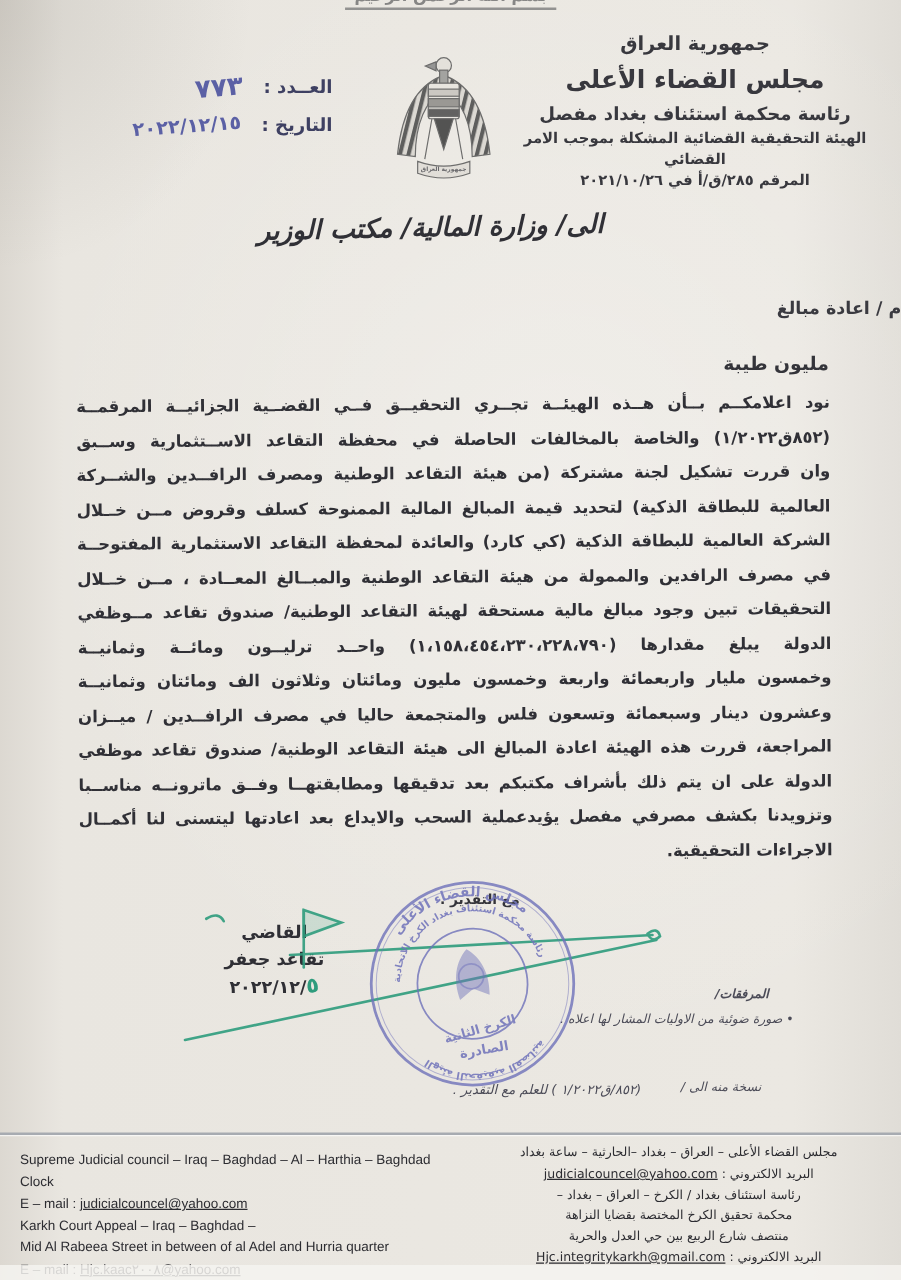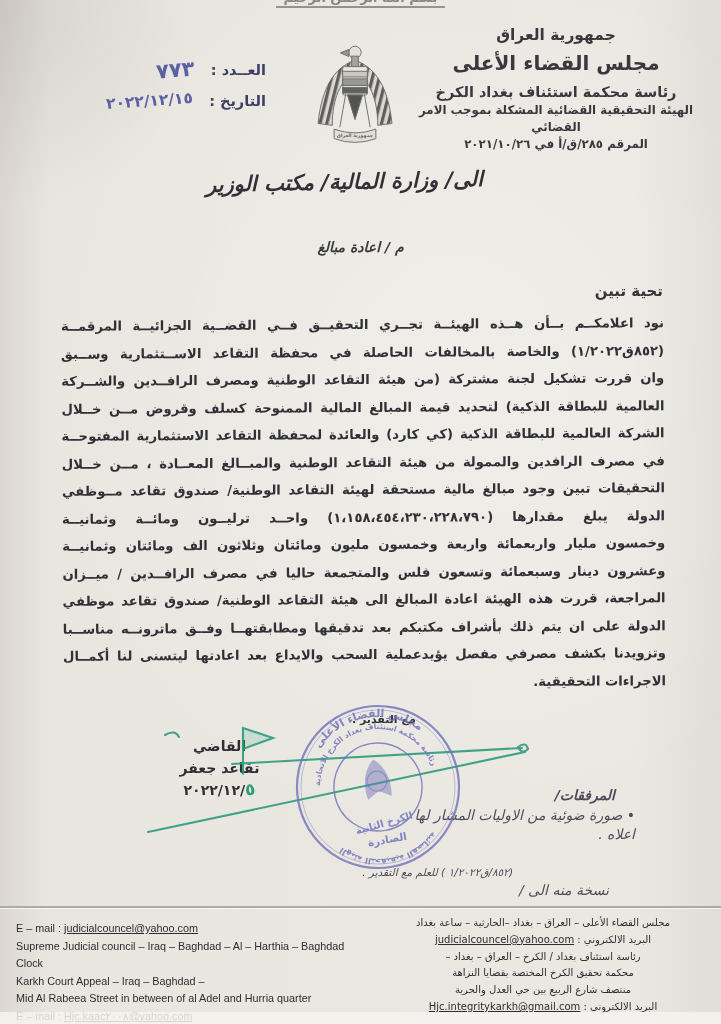--- a/index.html
+++ b/index.html
@@ -29,40 +29,40 @@
   .org-country{font-size:15.5px;font-weight:bold;margin-bottom:7px;}
   .org-council{font-size:20px;font-weight:bold;margin-bottom:9px;}
   .org-court{font-size:14.5px;font-weight:bold;margin-bottom:2px;}
   .org-commission{font-size:11.8px;font-weight:bold;line-height:17px;}
   .org-order{font-size:11.8px;font-weight:bold;line-height:17px;}
   .emblem{top:40px;left:298px;width:114px;height:110px;filter:blur(.3px);opacity:.88;}
 
   
   .to-line{top:170px;left:0;right:0;text-align:center;font-size:21px;font-weight:bold;font-style:italic;
     color:#303036;transform:translateX(-16px) rotate(-1.2deg);}
-  .subject{top:239px;left:0;right:0;text-align:center;font-size:14px;font-weight:bold;color:#3a3a40;font-style:italic;}
+  .subject{top:239px;left:0;right:0;text-align:right;font-size:14px;font-weight:bold;color:#3a3a40;}
   .greeting{top:282px;right:58px;font-size:15px;font-weight:bold;}
   .body-par{top:311px;left:62px;right:56px;direction:rtl;transform:rotate(-.35deg);color:#303036;}
   .body-par .bl{height:27.5px;line-height:27.5px;font-size:13.2px;font-weight:bold;
     text-align:justify;text-align-last:justify;white-space:nowrap;overflow:visible;}
   .body-par .bl.last{text-align:right;text-align-last:right;}
   .closing{top:713px;left:352px;width:120px;text-align:left;font-size:11px;font-weight:bold;z-index:2;}
 
   
   .sig-block{top:736px;left:112px;width:215px;text-align:center;direction:rtl;z-index:1;}
   .sig-block div{font-size:14px;font-weight:bold;line-height:21.5px;color:#2f2f35;}
   .sig-role{font-size:13.2px;}
   .sig-date{direction:ltr;unicode-bidi:embed;}
   .sig-day{color:#2e9c7d;font-size:17px;font-weight:bold;display:inline-block;transform:rotate(-8deg);}
   .green-sig{top:695px;left:70px;width:480px;height:175px;z-index:3;pointer-events:none;}
   .stamp{top:701px;left:292px;width:172px;height:172px;z-index:4;filter:blur(.45px);opacity:.85;}
 
   
   .attach{top:786px;right:22px;width:305px;direction:rtl;font-style:italic;color:#4c4c58;
-    font-size:14px;line-height:19.5px;}
+    font-size:10px;line-height:19.5px;}
   .att-h{padding-right:84px;font-weight:bold;}
   .att-i1{padding-right:64px;}
   .att-h2{padding-right:90px;margin-top:36px;}
   .attach-long{top:848px;left:62px;right:22px;direction:rtl;font-style:italic;color:#4c4c58;
     font-size:10.5px;text-align:justify;text-align-last:justify;white-space:nowrap;z-index:1;}
   .attach-last{top:866px;right:208px;direction:rtl;font-style:italic;color:#4c4c58;font-size:10.5px;margin-left:19px;}
 
   
   .divider{top:906px;left:0;right:0;height:2px;background:#a7abb1;box-shadow:0 1px 0 rgba(255,255,255,.65);}
   .foot-en{top:920px;left:16px;width:352px;font-family:"Liberation Sans",sans-serif;
@@ -110,28 +110,28 @@
       <path d="M52 58 L68 58 L60 84 Z" fill="#3f3f3f"></path>
       <path d="M50 58 L44 92 M70 58 L76 92" fill="none"></path>
       <path d="M38 94 Q60 102 82 94 L82 104 Q60 112 38 104 Z" fill="#e0ddd7"></path>
     </g>
     <text x="60" y="102" text-anchor="middle" font-size="5" fill="#55555a" font-weight="bold">جمهورية العراق</text>
   </svg>
 
   <div class="abs hdr-org">
     <div class="org-country">جمهورية العراق</div>
     <div class="org-council">مجلس القضاء الأعلى</div>
-    <div class="org-court">رئاسة محكمة استئناف بغداد الكرخ</div>
+    <div class="org-court">رئاسة محكمة استئناف بغداد مفصل</div>
     <div class="org-commission">الهيئة التحقيقية القضائية المشكلة بموجب الامر القضائي</div>
     <div class="org-order">المرقم ٢٨٥/ق/أ في ٢٠٢١/١٠/٢٦</div>
   </div>
 
   <div class="abs to-line rtl">الى/ وزارة المالية/ مكتب الوزير</div>
   <div class="abs subject rtl">م / اعادة مبالغ</div>
-  <div class="abs greeting rtl">تحية تبين</div>
+  <div class="abs greeting rtl">مليون طيبة</div>
 
   <div class="abs body-par">
     <div class="bl">نود اعلامكــم بــأن هــذه الهيئــة تجــري التحقيــق فــي القضــية الجزائيــة المرقمــة</div>
     <div class="bl">(٨٥٢ق١/٢٠٢٢) والخاصة بالمخالفات الحاصلة في محفظة التقاعد الاســتثمارية وســبق</div>
     <div class="bl">وان قررت تشكيل لجنة مشتركة (من هيئة التقاعد الوطنية ومصرف الرافــدين والشــركة</div>
     <div class="bl">العالمية للبطاقة الذكية) لتحديد قيمة المبالغ المالية الممنوحة كسلف وقروض مــن خــلال</div>
     <div class="bl">الشركة العالمية للبطاقة الذكية (كي كارد) والعائدة لمحفظة التقاعد الاستثمارية المفتوحــة</div>
     <div class="bl">في مصرف الرافدين والممولة من هيئة التقاعد الوطنية والمبــالغ المعــادة ، مــن خــلال</div>
     <div class="bl">التحقيقات تبين وجود مبالغ مالية مستحقة لهيئة التقاعد الوطنية/ صندوق تقاعد مــوظفي</div>
     <div class="bl">الدولة يبلغ مقدارها (١،١٥٨،٤٥٤،٢٣٠،٢٢٨،٧٩٠) واحــد ترليــون ومائــة وثمانيــة</div>
@@ -187,22 +187,22 @@
   <div class="abs attach">
     <div class="att-h">المرفقات/</div>
     <div class="att-i1">•   صورة ضوئية من الاوليات المشار لها اعلاه .</div>
     <div class="att-h2">نسخة منه الى /</div>
   </div>
   <div class="abs attach-last">(٨٥٢/ق١/٢٠٢٢ ) للعلم مع التقدير .</div>
 
   <div class="abs divider"></div>
 
   <div class="abs foot-en">
+    <div>Supreme Judicial council – Iraq – Baghdad – Al – Harthia – Baghdad Clock</div>
     <div><span>E – mail : </span><span class="mail">judicialcouncel@yahoo.com</span></div>
-    <div>Supreme Judicial council – Iraq – Baghdad – Al – Harthia – Baghdad Clock</div>
     <div>Karkh Court Appeal – Iraq – Baghdad –</div>
     <div>Mid Al Rabeea Street in between of al Adel and Hurria quarter</div>
     <div><span>E – mail : </span><span class="mail ltr">Hjc.kaac٢٠٠٨@yahoo.com</span></div>
   </div>
 
   <div class="abs foot-ar">
     <div>مجلس القضاء الأعلى – العراق – بغداد –الحارثية – ساعة بغداد</div>
     <div><span>البريد الالكتروني : </span><span class="mail ltr">judicialcouncel@yahoo.com</span></div>
     <div>رئاسة استئناف بغداد / الكرخ – العراق – بغداد –</div>
     <div>محكمة تحقيق الكرخ المختصة بقضايا النزاهة</div>

